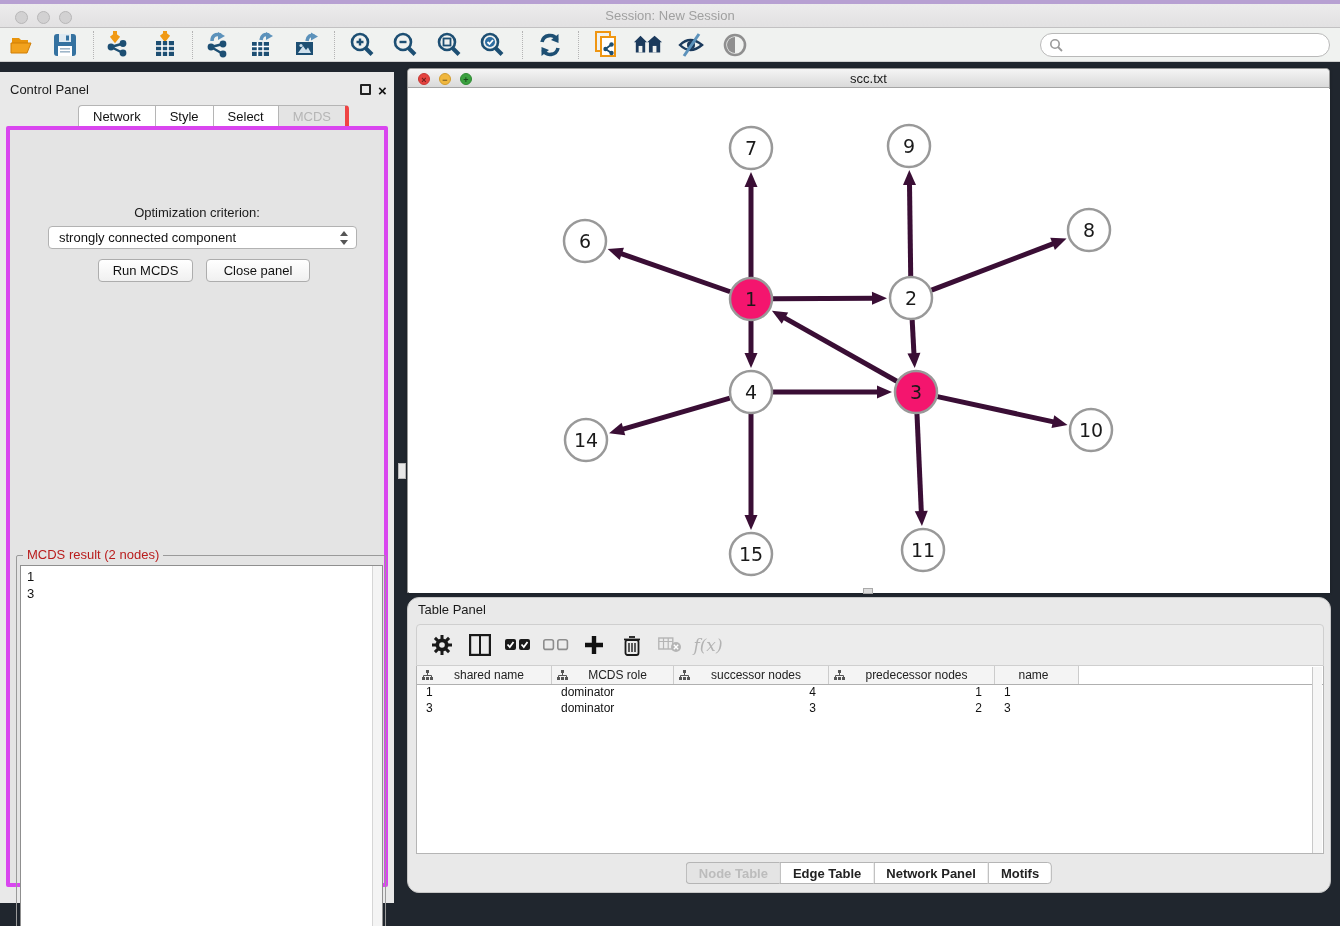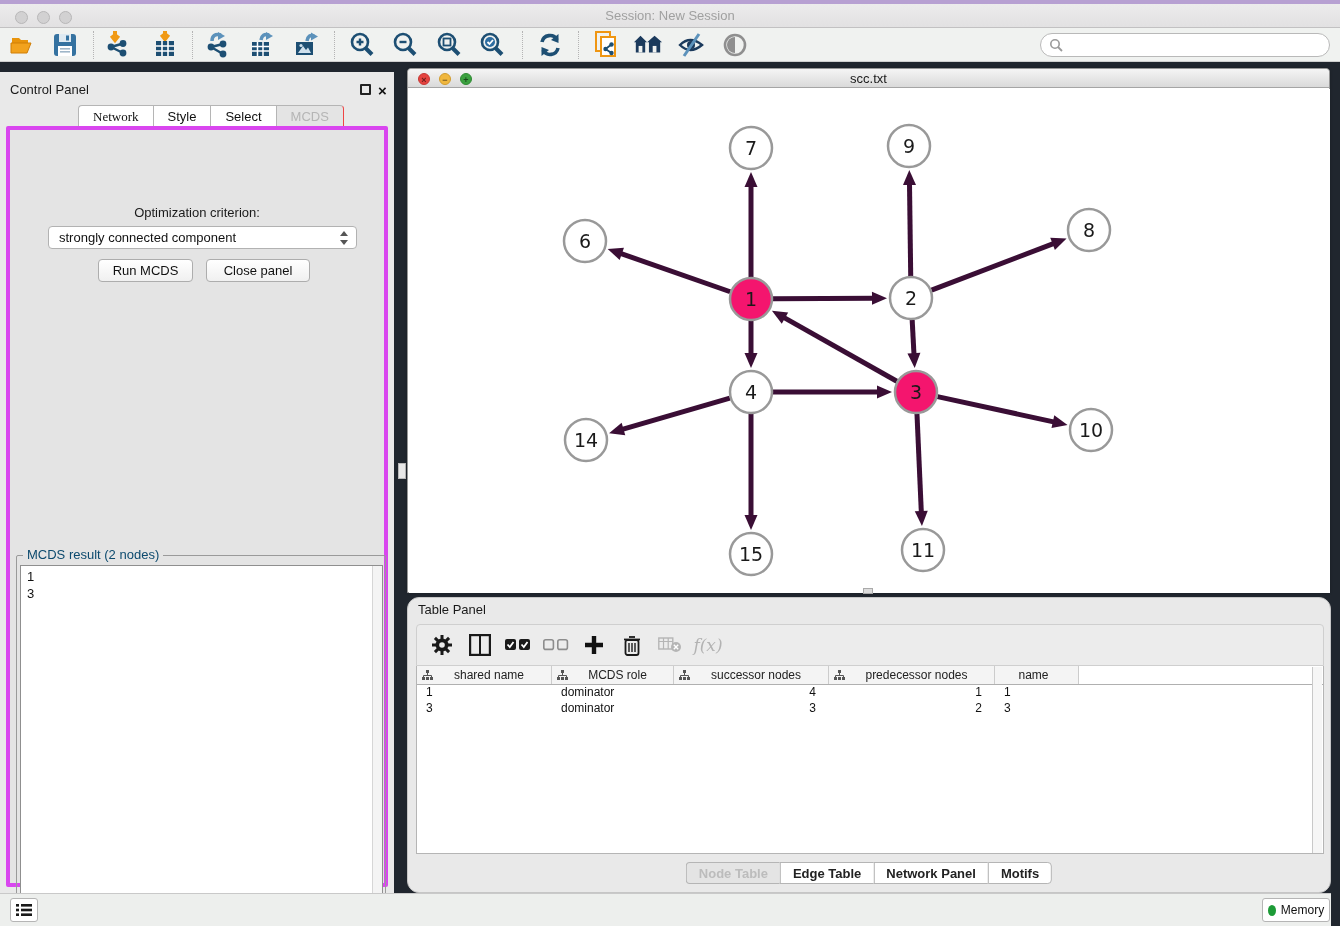--- a/index.html
+++ b/index.html
@@ -22,32 +22,32 @@
   .search-field input { border:none; outline:none; flex:1; font-size:12px; background:transparent; margin-left:4px; }
 
   
   .control-panel { position:absolute; left:0; top:72px; width:394px; height:831px; background:#e9e9e9; }
   .cp-header { position:absolute; left:0; top:6px; width:100%; height:22px; }
   .cp-header .cp-title { position:absolute; left:10px; top:4px; font-size:13px; color:#1a1a1a; }
   .win-float { position:absolute; width:11px; height:11px; border:2px solid #222; border-radius:1px; }
   .win-close { position:absolute; font-size:15px; font-weight:bold; color:#111; line-height:11px; }
   .cp-tabs { position:absolute; left:78px; top:33px; height:22px; display:flex; }
   .tab { height:22px; padding:0 14px; font-size:13px; line-height:21px; background:#fff; border:1px solid #b5b5b5; border-right:none; color:#111; text-align:center; }
-  .tab:first-child { border-top-left-radius:4px;font-family:Liberation Serif, serif; }
-  .tab:last-child  { border-right:1px solid #ef4444; border-top-right-radius:4px; }
+  .tab:first-child { border-top-left-radius:4px; }
+  .tab:last-child  { border-right:4px solid #ef4444; border-top-right-radius:4px; }
   .tab.active { background:#e4e4e4; color:#b5b5b5; border-bottom-color:#e4e4e4; }
   .cp-body { position:absolute; left:6px; top:54px; width:382px; height:761px; background:#e4e4e4; border:4px solid #d946ef; border-radius:2px; }
   .opt-label { position:absolute; left:0; width:100%; top:75px; text-align:center; font-size:13px; color:#1a1a1a; }
   .dropdown { position:absolute; left:38px; top:96px; width:309px; height:23px; background:#fff; border:1px solid #b2b2b2; border-radius:4px; font-size:13px; color:#111; line-height:21px; padding-left:10px; }
   .dropdown .stepper { position:absolute; right:7px; top:4px; width:9px; height:14px; }
   .stepper:before { content:""; position:absolute; left:0; top:0; border:4.5px solid transparent; border-bottom:5px solid #555; border-top:none; }
   .stepper:after  { content:""; position:absolute; left:0; bottom:0; border:4.5px solid transparent; border-top:5px solid #555; border-bottom:none; }
   .cp-btn { position:absolute; top:129px; height:23px; background:linear-gradient(#ffffff,#f0f0f0); border:1px solid #adadad; border-radius:4px; font-size:13px; color:#111; text-align:center; line-height:21px; }
   .fieldset { position:absolute; left:6px; top:425px; width:370px; height:382px; border:1px solid #9a9a9a; border-radius:2px; }
-  .fieldset .legend { position:absolute; left:6px; top:-9px; background:#e4e4e4; padding:0 4px; font-size:13px; color:#0c4a6e; }
+  .fieldset .legend { position:absolute; left:6px; top:-9px; background:#e4e4e4; padding:0 4px; font-size:13px; color:#b91c1c; }
   .result-area { position:absolute; left:3px; top:9px; width:363px; height:369px; background:#fff; border:1px solid #8f8f8f; font-size:13px; color:#111; padding:2px 0 0 6px; line-height:17px; }
   .result-scroll { position:absolute; right:0; top:0; width:10px; height:100%; background:#f4f4f4; border-left:1px solid #d6d6d6; }
   .splitter-handle { position:absolute; left:398px; top:463px; width:8px; height:16px; background:#e8e8e8; border:1px solid #b9b9b9; }
 
   
   .net-window { position:absolute; left:407px; top:68px; width:923px; height:525px; background:#fff; border:1px solid #979797; border-radius:4px 4px 0 0; box-shadow:0 0 3px rgba(0,0,0,.2); }
   .net-titlebar { position:absolute; left:0; top:0; width:100%; height:19px; background:linear-gradient(#f5f5f5,#dadada); border-bottom:1px solid #a5a5a5; border-radius:4px 4px 0 0; }
   .net-title { position:absolute; left:0; right:0; top:2px; text-align:center; font-size:13px; color:#1a1a1a; }
   .light { position:absolute; top:3.5px; width:12px; height:12px; border-radius:50%; font-size:9px; font-weight:bold; text-align:center; line-height:12px; color:rgba(0,0,0,.55); }
   .light.red { background:#e5433f; border:1px solid #c53835; }
@@ -500,32 +500,14 @@
       <div class="tp-scroll"></div>
     </div>
     <div class="tp-tabs">
         <div class="tp-tab active">Node Table</div>
         <div class="tp-tab">Edge Table</div>
         <div class="tp-tab">Network Panel</div>
         <div class="tp-tab">Motifs</div>
       </div>
   </div>
 
-  <div class="status-bar">
-    <div class="sb-btn" style="left:10px; width:28px">
-      <svg width="16" height="14" viewBox="0 0 16 14">
-          <g fill="#1a1a1a">
-            <rect x="0" y="1" width="3" height="2.6"></rect>
-            <rect x="5" y="1" width="11" height="2.6"></rect>
-            <rect x="0" y="5.7" width="3" height="2.6"></rect>
-            <rect x="5" y="5.7" width="11" height="2.6"></rect>
-            <rect x="0" y="10.4" width="3" height="2.6"></rect>
-            <rect x="5" y="10.4" width="11" height="2.6"></rect>
-          </g>
-        </svg>
-    </div>
-    <div class="sb-btn" style="left:1262px; width:68px">
-      <span class="memory-dot"></span>
-      <span class="memory-label">Memory</span>
-    </div>
-  </div>
 
 </div>
 
 </body></html>

